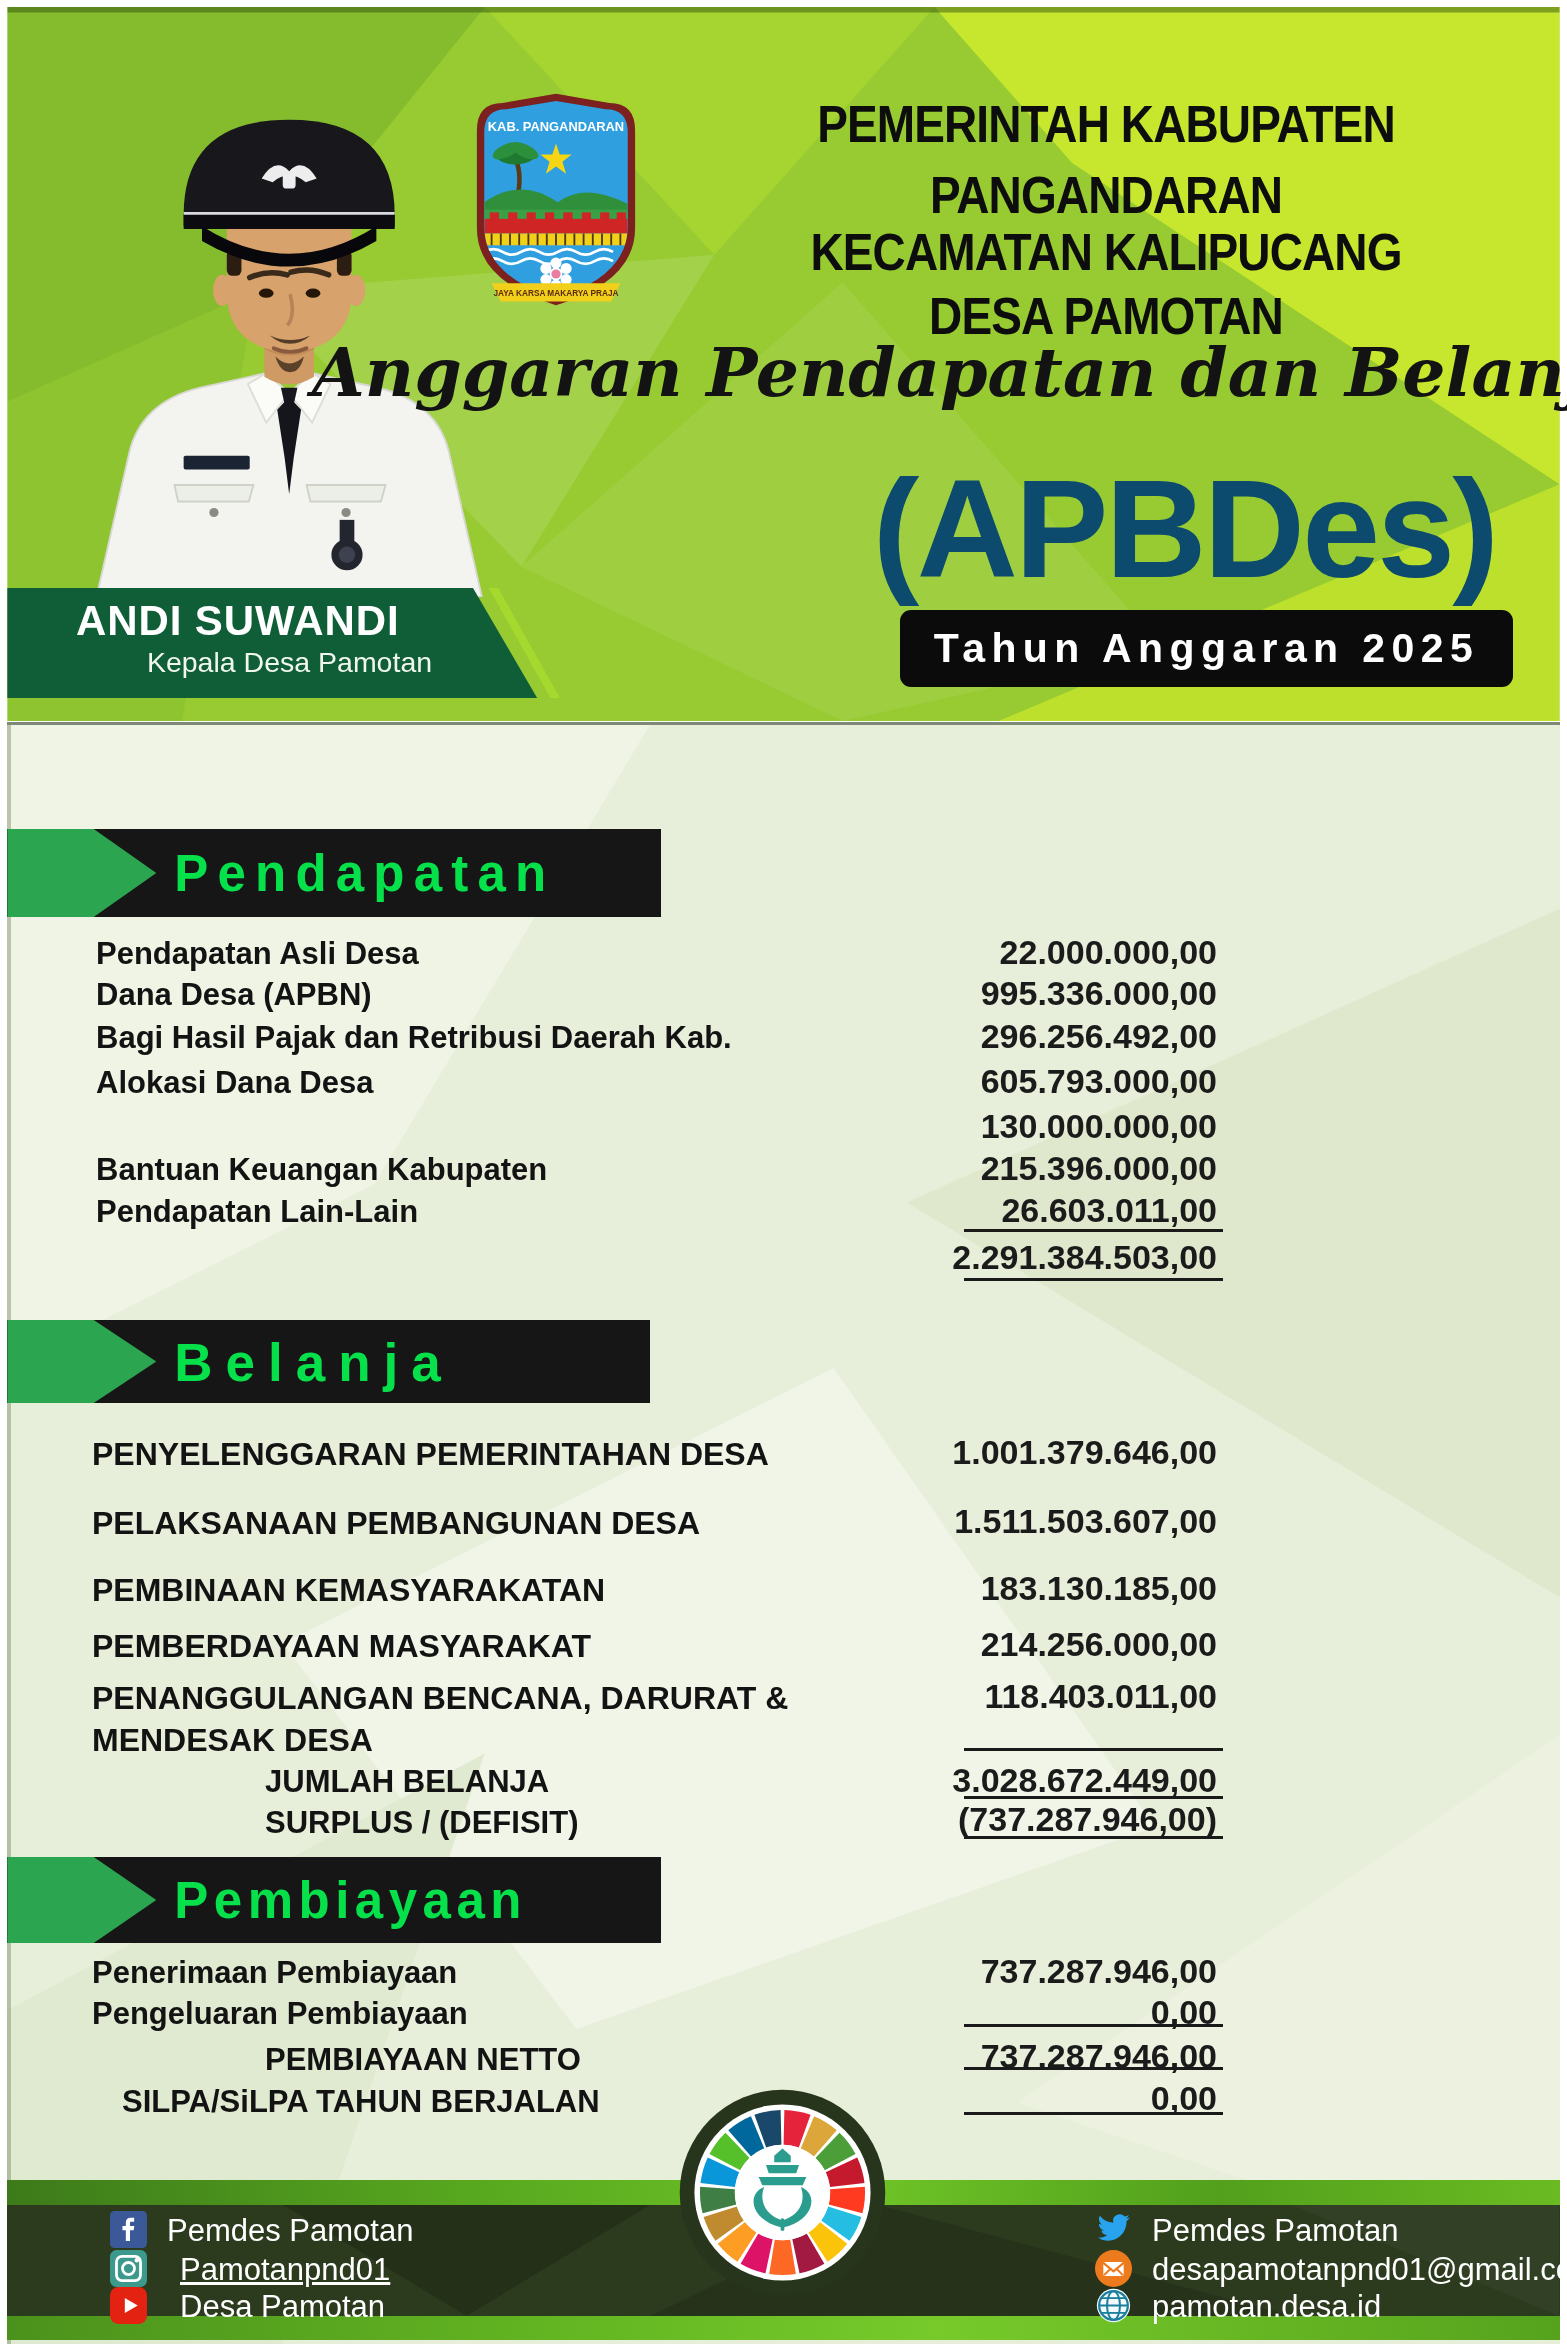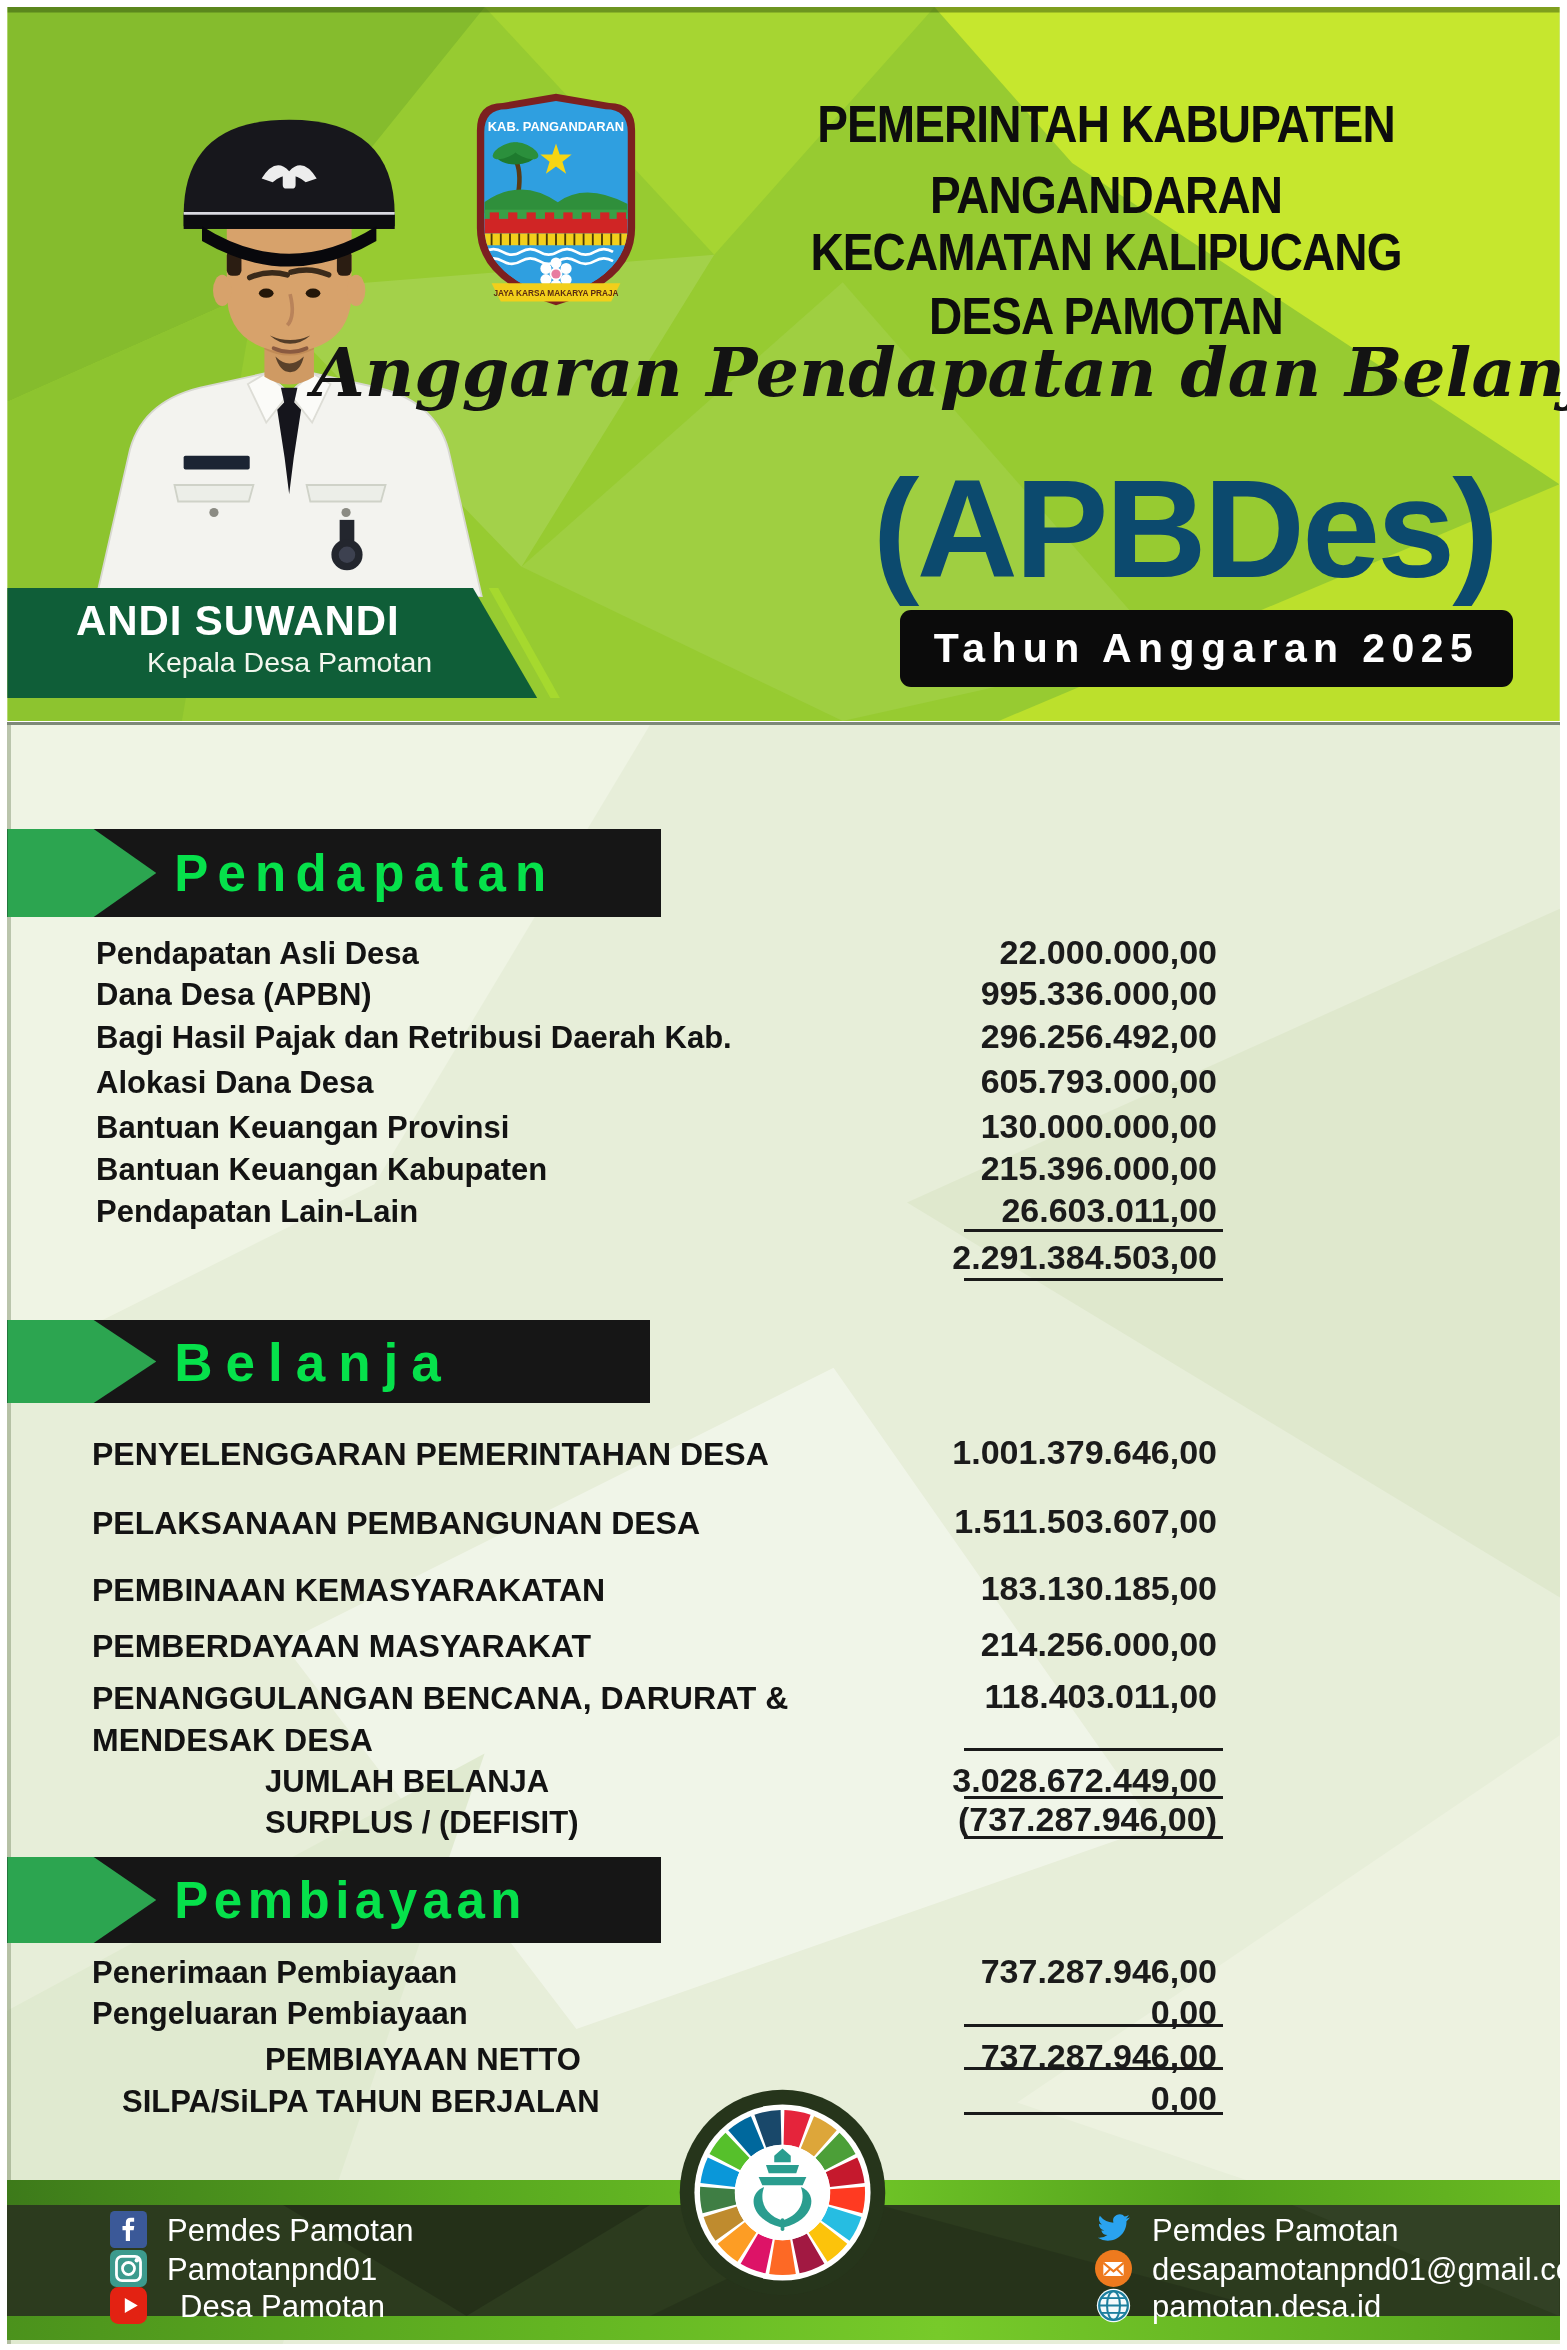--- a/index.html
+++ b/index.html
@@ -214,21 +214,20 @@
   </div>
 
   <div class="abs lbl" style="left:96px;top:933px;">Pendapatan Asli Desa</div>
   <div class="abs val" style="top:933px;">22.000.000,00</div>
   <div class="abs lbl" style="left:96px;top:974px;">Dana Desa (APBN)</div>
   <div class="abs val" style="top:974px;">995.336.000,00</div>
   <div class="abs lbl" style="left:96px;top:1017px;">Bagi Hasil Pajak dan Retribusi Daerah Kab.</div>
   <div class="abs val" style="top:1017px;">296.256.492,00</div>
   <div class="abs lbl" style="left:96px;top:1062px;">Alokasi Dana Desa</div>
   <div class="abs val" style="top:1062px;">605.793.000,00</div>
-  <div class="abs lbl" style="left:96px;top:1107px;">Bantuan Keuangan Provinsi</div>
   <div class="abs val" style="top:1107px;">130.000.000,00</div>
   <div class="abs lbl" style="left:96px;top:1149px;">Bantuan Keuangan Kabupaten</div>
   <div class="abs val" style="top:1149px;">215.396.000,00</div>
   <div class="abs lbl" style="left:96px;top:1191px;">Pendapatan Lain-Lain</div>
   <div class="abs val" style="top:1191px;">26.603.011,00</div>
   <div class="abs rule" style="top:1229px;"></div>
   <div class="abs val" style="top:1238px;">2.291.384.503,00</div>
   <div class="abs rule" style="top:1278px;"></div>
 
   <div class="abs sec-bar" style="left:7.3px;top:1320px;width:643px;height:83px;">
@@ -286,21 +285,21 @@
     <path d="M23 12 h4 v-5 h-4 q-6 0 -6 6 v4 h-4 v5 h4 v13 h5 v-13 h4.4 l.8-5 H22 v-3.5 q0-1.5 1-1.5 Z" transform="scale(0.9) translate(2,1)" fill="#fff"></path>
   </svg>
   <div class="abs soc-txt" style="left:167px;top:2212px;">Pemdes Pamotan</div>
 
   <svg class="abs soc-ic" style="left:110px;top:2250px;" viewBox="0 0 40 40">
     <rect width="40" height="40" rx="7" fill="#3C9A8D"></rect>
     <rect x="7" y="7" width="26" height="26" rx="6" fill="none" stroke="#fff" stroke-width="3"></rect>
     <circle cx="20" cy="20" r="6.5" fill="none" stroke="#fff" stroke-width="3"></circle>
     <circle cx="29" cy="11" r="2.4" fill="#fff"></circle>
   </svg>
-  <div class="abs soc-txt" style="left:167px;top:2251px;">Pamotanpnd01</div>
+  <div class="abs soc-txt" style="left:180px;top:2251px;text-decoration:underline;">Pamotanpnd01</div>
 
   <svg class="abs soc-ic" style="left:110px;top:2287px;" viewBox="0 0 40 40">
     <rect width="40" height="40" rx="9" fill="#E32212"></rect>
     <polygon points="16,12 30,20 16,28" fill="#fff"></polygon>
   </svg>
   <div class="abs soc-txt" style="left:180px;top:2288px;">Desa Pamotan</div>
 
   <svg class="abs soc-ic" style="left:1093px;top:2209px;width:42px;height:37px;" viewBox="0 0 32 28">
     <path d="M28 6.4c-.9.4-1.9.7-2.9.8 1-.6 1.8-1.6 2.2-2.7-1 .6-2.1 1-3.2 1.2a5 5 0 0 0-8.6 4.6A14.2 14.2 0 0 1 5.2 5a5 5 0 0 0 1.6 6.7c-.8 0-1.6-.2-2.3-.6v.1a5 5 0 0 0 4 4.9c-.7.2-1.5.2-2.2.1a5 5 0 0 0 4.7 3.5A10 10 0 0 1 3.6 21.8 14.1 14.1 0 0 0 11.3 24c9.2 0 14.2-7.6 14.2-14.2v-.6c1-.7 1.8-1.6 2.5-2.6z" fill="#2AA3EF"></path>
   </svg>

